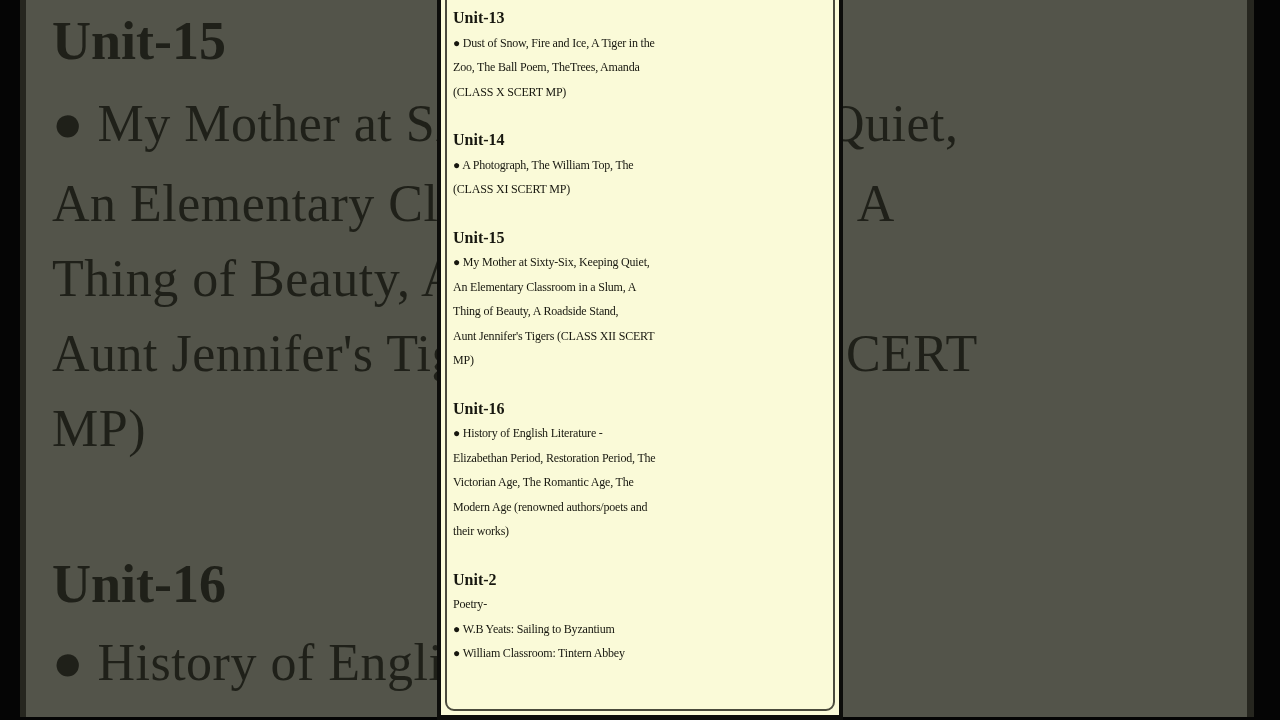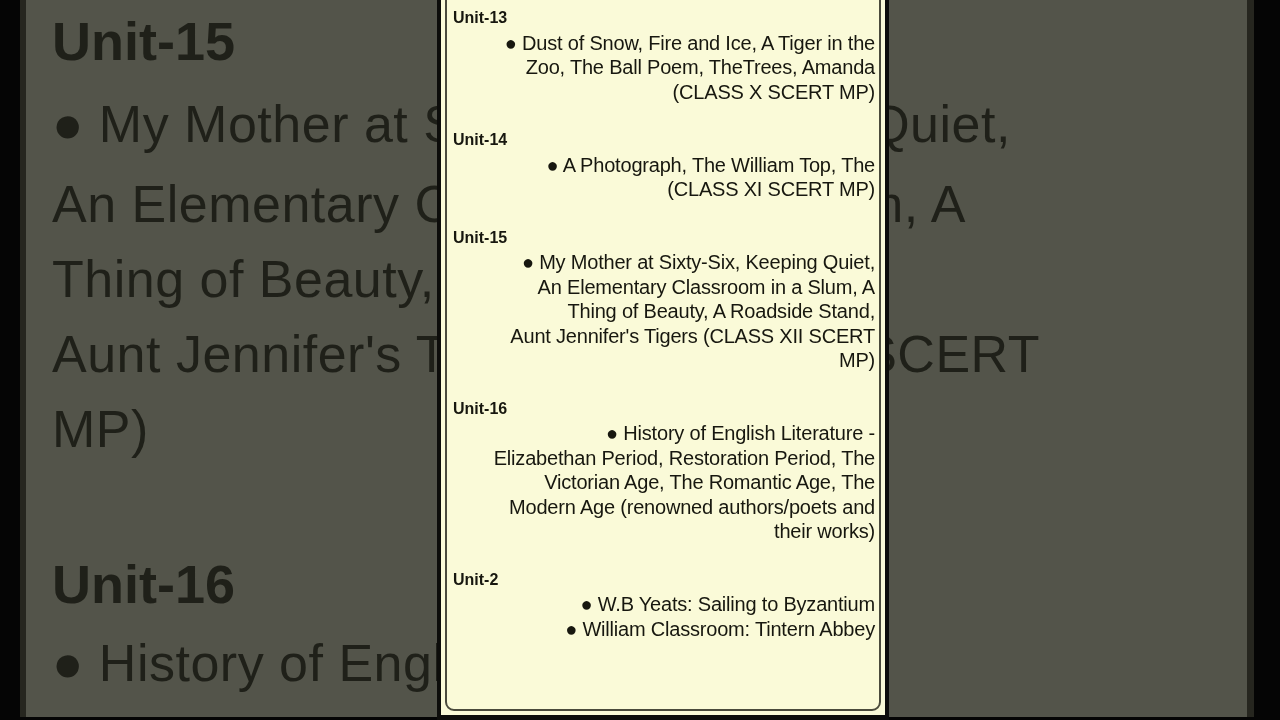--- a/index.html
+++ b/index.html
@@ -6,21 +6,21 @@
     margin: 0;
     padding: 0;
     background: #000;
   }
   .stage {
     position: relative;
     width: 1280px;
     height: 720px;
     overflow: hidden;
     background: #050505;
-    font-family: Liberation Sans, sans-serif;
+    font-family: Liberation Serif, serif;
   }
   
   .bg-doc {
     position: absolute;
     left: 20px;
     right: 26px;
     top: 0;
     bottom: 3px;
     background: var(--bg-olive, #53544a);
     border-left: 6px solid var(--bg-edge, #26261f);
@@ -41,21 +41,20 @@
     letter-spacing: 0;
   }
   
   .panel-strip {
     position: absolute;
     left: 437px;
     top: 0;
     width: 406px;
     height: 720px;
     background: #0d0d0b;
-    padding-left: 46px;
   }
   .panel-page {
     position: absolute;
     left: 4px;
     right: 4px;
     top: 0;
     bottom: 5px;
     background: var(--panel-bg, #fafad8);
   }
   .panel-card {
@@ -75,26 +74,25 @@
     margin: 0 0 24px 0;
   }
   .section .heading {
     font-weight: 700;
     font-size: 16px;
     line-height: 24.5px;
     color: var(--panel-text, #17170f);
     white-space: nowrap;
   }
   .section .line {
-    font-size: 20px;
+    font-size: 12px;
     line-height: 24.5px;
     color: var(--panel-text, #17170f);
     letter-spacing: -0.2px;
     white-space: nowrap;
-    text-align: right;
   }
 </style>
 </head>
 <body>
 
 <div class="stage">
 
   <div class="bg-doc" id="bg-doc">
       <div class="bg-line bold" style="top: 10px;">Unit-15</div>
       <div class="bg-line" style="top: 94px;">● My Mother at Sixty-Six, Keeping Quiet,</div>
@@ -131,20 +129,21 @@
           <section class="section">
       <div class="heading">Unit-16</div>
     <div class="line">● History of English Literature -</div>
             <div class="line">Elizabethan Period, Restoration Period, The</div>
             <div class="line">Victorian Age, The Romantic Age, The</div>
             <div class="line">Modern Age (renowned authors/poets and</div>
             <div class="line">their works)</div>
           </section>
           <section class="section">
       <div class="heading">Unit-2</div>
+    <div class="line">Poetry-</div>
             <div class="line">● W.B Yeats: Sailing to Byzantium</div>
             <div class="line">● William Classroom: Tintern Abbey</div>
           </section>
         </div>
     </div>
   </div>
 
 </div>
 
 </body></html>

